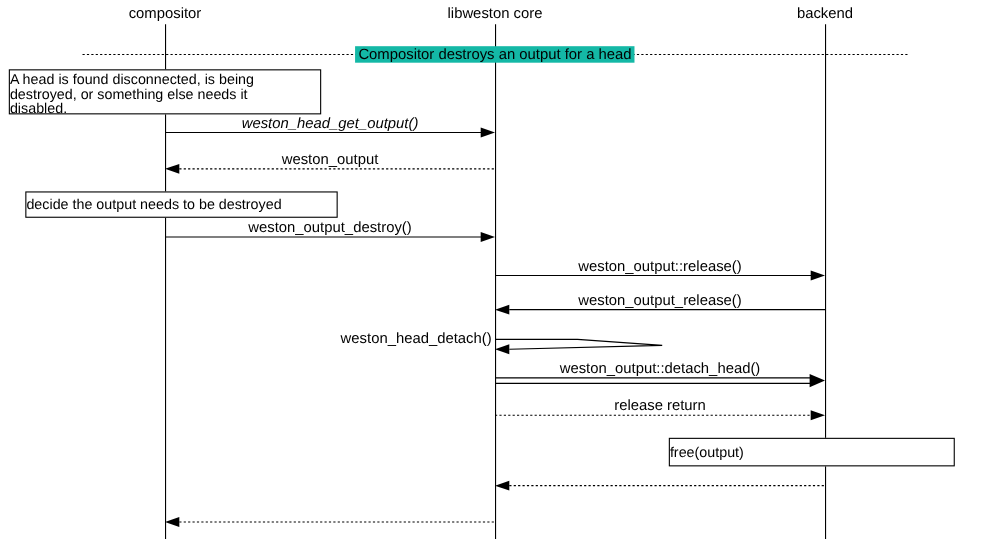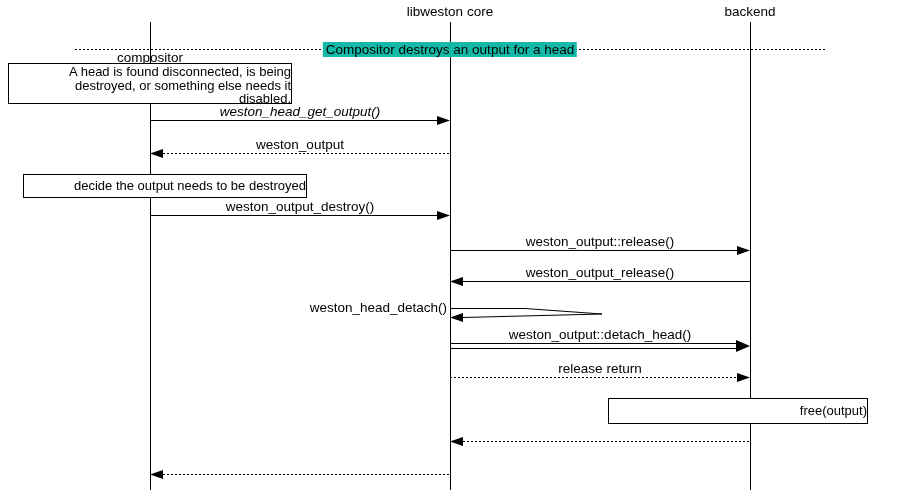--- a/index.html
+++ b/index.html
@@ -14,21 +14,21 @@
     white-space:nowrap; color:#000;
   }
   .ctr { transform:translateX(-50%); }
   .participant { top:5px; font-size:13.5px; }
   .divider-label {
     top:42px; left:450px; transform:translateX(-50%);
     background:#14b8a6; padding:0 3px; line-height:15px;
   }
   .note {
     position:absolute; box-sizing:border-box; background:#ffffff;
-    border:1px solid #000; text-align:right; font-size:13px;
+    border:1px solid #000; text-align:left; font-size:13px;
   }
   .note-multiline { white-space:pre-line; line-height:13.5px; padding-top:1px; }
 </style>
 </head>
 <body>
 
 <div class="canvas">
 
   <svg class="lines" width="900" height="493" viewBox="0 0 900 493" stroke="#000" fill="none" stroke-width="1">
 
@@ -83,21 +83,21 @@
       <path d="M463 441.5 H750" stroke-dasharray="2 2"></path>
       <polygon points="450,441.5 463,437 463,446" fill="#000" stroke="none"></polygon>
     </g>
 
     <g>
       <path d="M163 474.5 H450" stroke-dasharray="2 2"></path>
       <polygon points="150,474.5 163,470 163,479" fill="#000" stroke="none"></polygon>
     </g>
   </svg>
 
-  <div class="lbl ctr participant" style="left:150px;margin-top:46px;">compositor</div>
+  <div class="lbl ctr participant" style="left:150px;">compositor</div>
   <div class="lbl ctr participant" style="left:450px;">libweston core</div>
   <div class="lbl ctr participant" style="left:750px;">backend</div>
 
   <div class="lbl divider-label">Compositor destroys an output for a head</div>
 
   <div class="note note-multiline" style="left:8px; top:63px; width:284px; height:41px;">A head is found disconnected, is being
 destroyed, or something else needs it
 disabled.</div>
   <div class="note" style="left:23px; top:174px; width:284px; height:24px; line-height:22px;">decide the output needs to be destroyed</div>
   <div class="note" style="left:608px; top:398px; width:260px; height:26px; line-height:24px;">free(output)</div>

